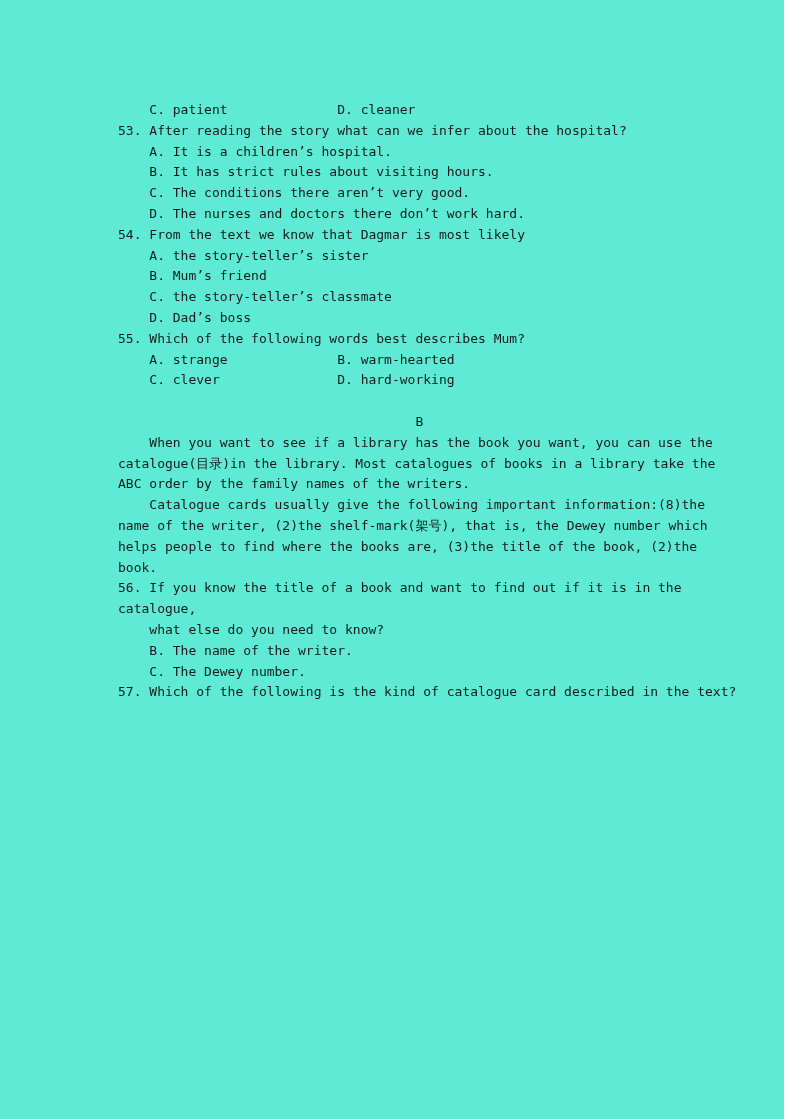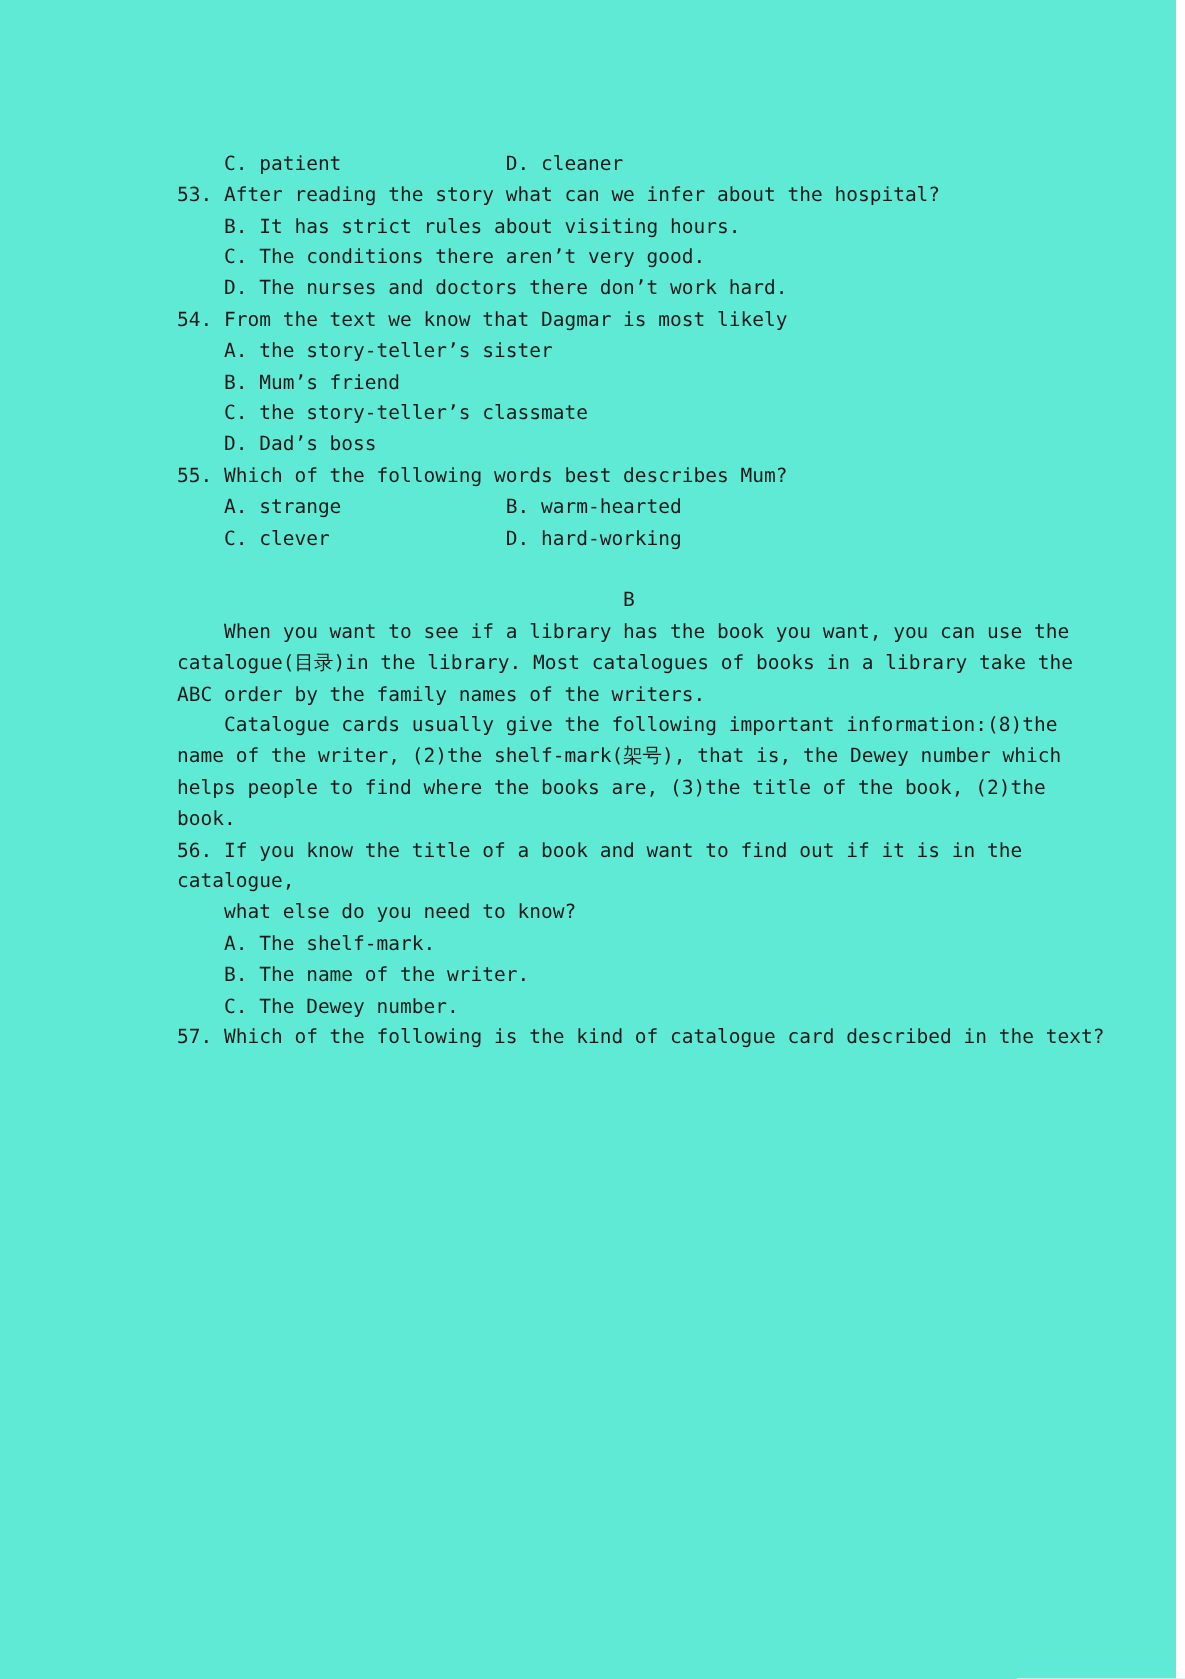--- a/index.html
+++ b/index.html
@@ -31,20 +31,21 @@
     letter-spacing: 0;
   }
 </style>
 </head>
 <body>
 
 <div class="page">
   <div class="doc">
       <div class="line">    C. patient              D. cleaner</div>
       <div class="line">53. After reading the story what can we infer about the hospital?</div>
+      <div class="line">    A. It is a children’s hospital.</div>
       <div class="line">    B. It has strict rules about visiting hours.</div>
       <div class="line">    C. The conditions there aren’t very good.</div>
       <div class="line">    D. The nurses and doctors there don’t work hard.</div>
       <div class="line">54. From the text we know that Dagmar is most likely</div>
       <div class="line">    A. the story-teller’s sister</div>
       <div class="line">    B. Mum’s friend</div>
       <div class="line">    C. the story-teller’s classmate</div>
       <div class="line">    D. Dad’s boss</div>
       <div class="line">55. Which of the following words best describes Mum?</div>
       <div class="line">    A. strange              B. warm-hearted</div>
@@ -54,18 +55,17 @@
       <div class="line">    When you want to see if a library has the book you want, you can use the</div>
       <div class="line">catalogue(目录)in the library. Most catalogues of books in a library take the</div>
       <div class="line">ABC order by the family names of the writers.</div>
       <div class="line">    Catalogue cards usually give the following important information:(8)the</div>
       <div class="line">name of the writer, (2)the shelf-mark(架号), that is, the Dewey number which</div>
       <div class="line">helps people to find where the books are, (3)the title of the book, (2)the</div>
       <div class="line">book.</div>
       <div class="line">56. If you know the title of a book and want to find out if it is in the</div>
       <div class="line">catalogue,</div>
       <div class="line">    what else do you need to know?</div>
-      <div class="line">    A. The shelf-mark.</div>
       <div class="line">    B. The name of the writer.</div>
       <div class="line">    C. The Dewey number.</div>
       <div class="line">57. Which of the following is the kind of catalogue card described in the text?</div>
     </div>
 </div>
 
 </body></html>

